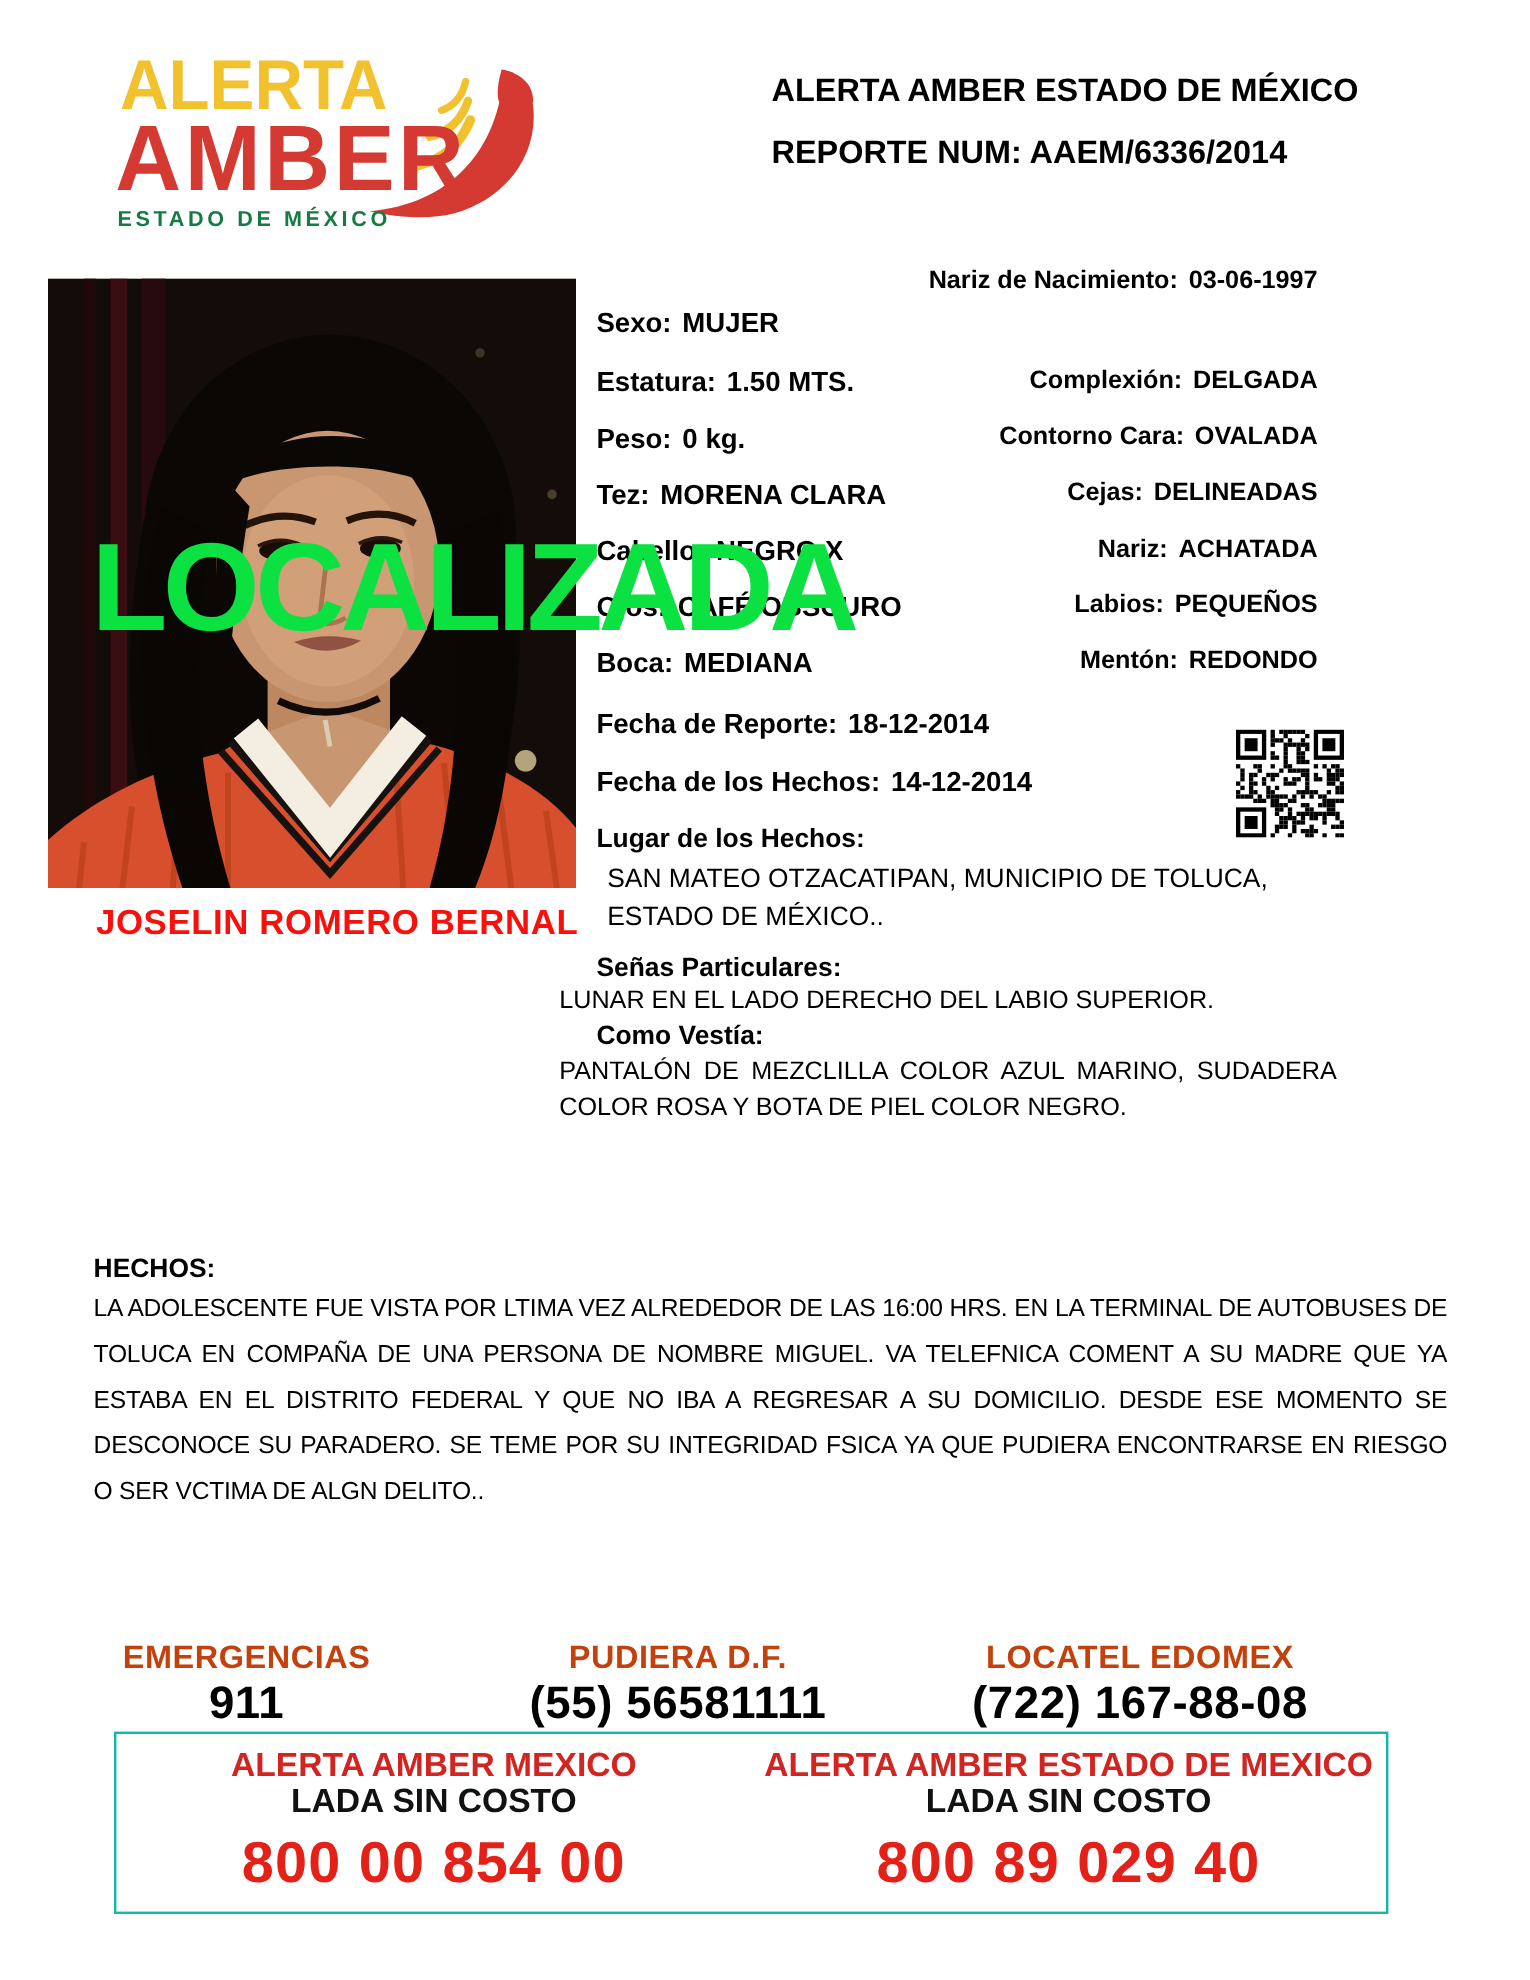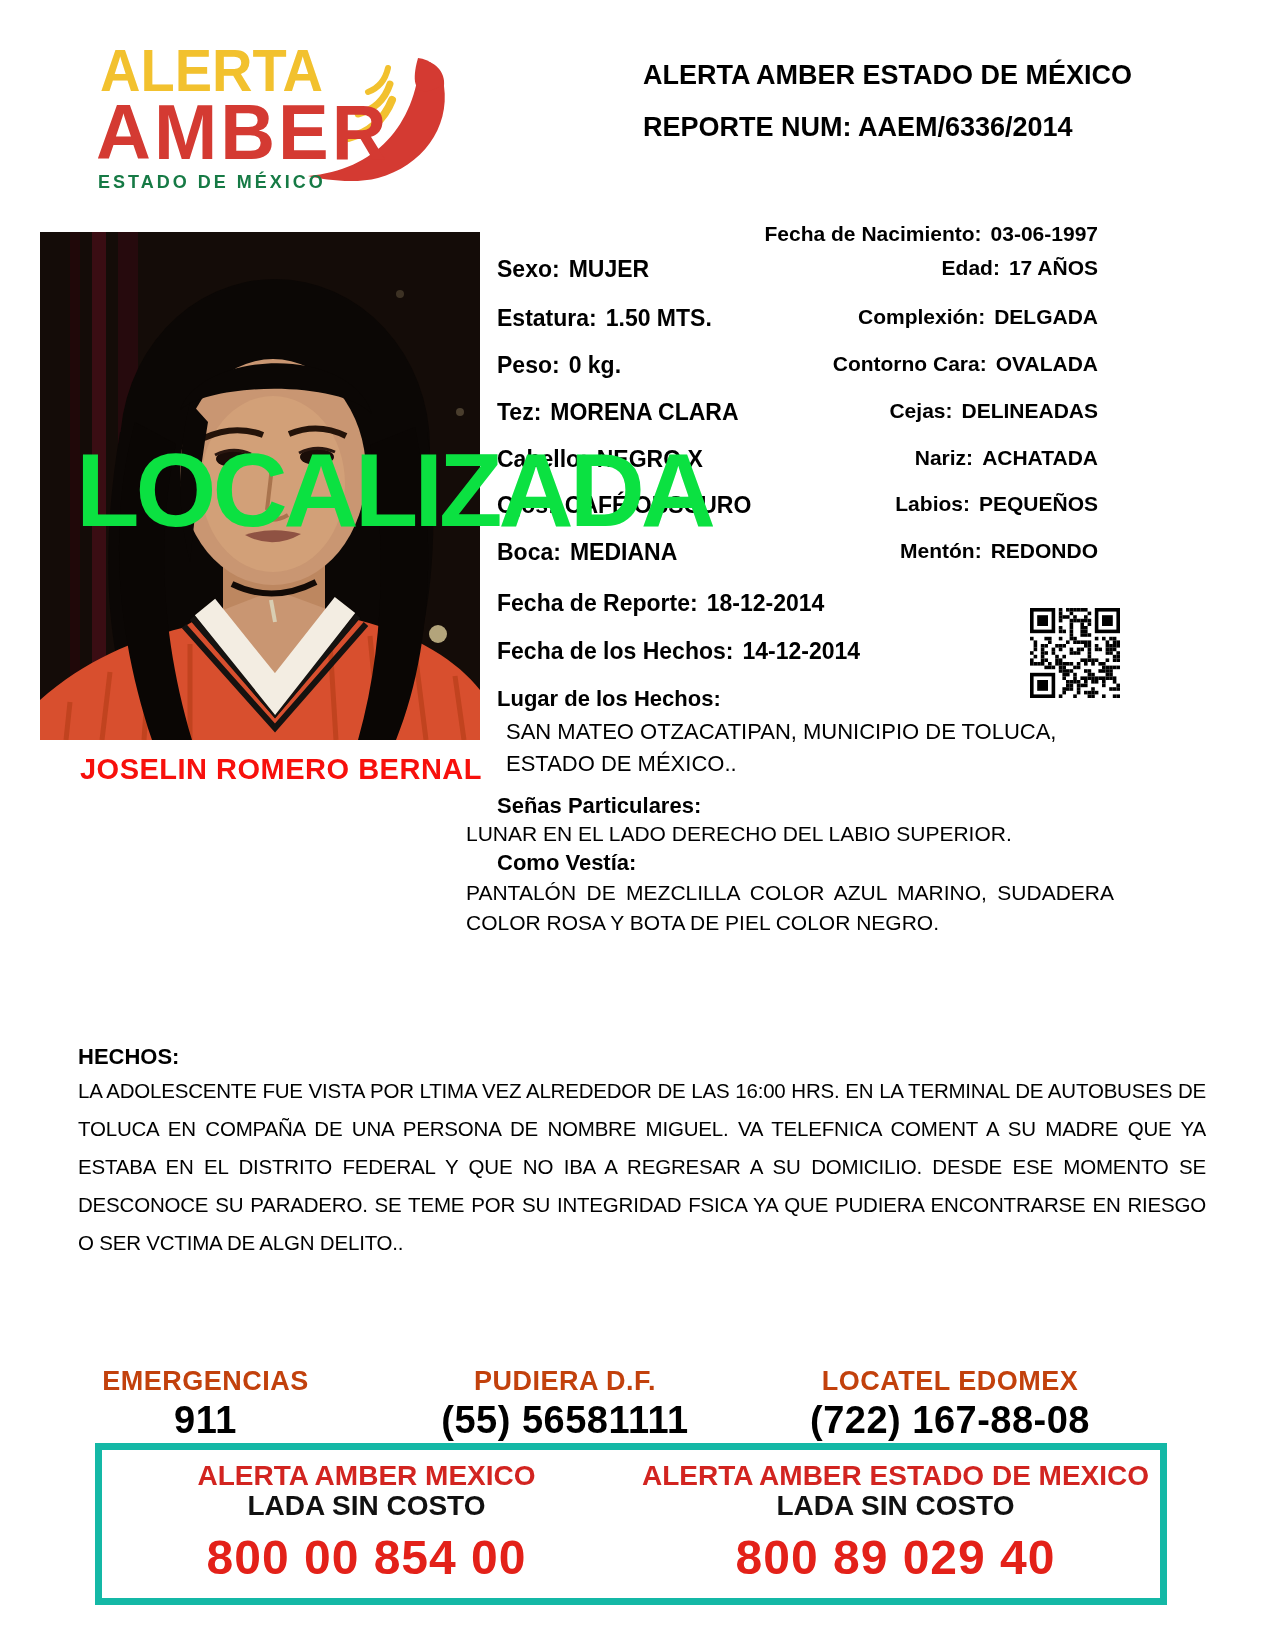--- a/index.html
+++ b/index.html
@@ -42,21 +42,21 @@
   .facts-label{position:absolute;left:78px;top:1044px;font-size:22px;font-weight:bold;}
   .facts-text{position:absolute;left:78px;top:1072px;width:1128px;font-size:20.5px;line-height:38px;
               text-align:justify;letter-spacing:-0.2px;}
 
   
   .em-col{position:absolute;top:1330px;text-align:center;}
   .em-label{font-size:27px;font-weight:bold;color:#c2410c;letter-spacing:0.5px;margin-top:36px;}
   .em-number{font-size:38px;font-weight:bold;color:#000;margin-top:2px;letter-spacing:0.5px;}
 
   
-  .banner{position:absolute;left:95px;top:1443px;width:1058px;height:148px;border:7px solid #14b8a6;
+  .banner{position:absolute;left:95px;top:1443px;width:1058px;height:148px;border:2px solid #14b8a6;
           display:flex;background:#fff;}
   .ban-col{flex:1;display:flex;flex-direction:column;align-items:center;justify-content:flex-start;padding-top:10px;}
   .ban-title{font-size:28px;font-weight:bold;color:#d22420;white-space:nowrap;}
   .ban-sub{font-size:28px;font-weight:bold;color:#111;margin-top:-2px;white-space:nowrap;}
   .ban-number{font-size:48px;font-weight:bold;color:#e32119;letter-spacing:1px;margin-top:8px;white-space:nowrap;}
 </style>
 </head>
 <body>
 
 <div class="page">
@@ -121,24 +121,23 @@
     <path d="M95,190 C68,290 76,400 112,508 L152,508 C120,400 117,300 136,212 Z" fill="#0a0604"></path>
     <path d="M375,195 C397,300 392,420 356,508 L318,508 C346,410 346,300 330,213 Z" fill="#0a0604"></path>
     <path d="M140,178 C162,118 310,112 332,182 C300,148 172,150 140,178 Z" fill="#0b0705"></path>
     <path d="M150,170 Q130,250 150,330 Q158,250 168,190 Z" fill="#0b0705"></path>
   </svg>
 
   <div class="status-overlay">LOCALIZADA</div>
 
   <div class="subject-name">JOSELIN ROMERO BERNAL</div>
 
-  <div class="fr" style="top:222px"><span>Fecha de Nacimiento:</span><span class="val">03-06-1997</span></div>
+  <div class="fr" style="top:222px"><span>Nariz de Nacimiento:</span><span class="val">03-06-1997</span></div>
 
   <div class="fl" style="top:256px"><span>Sexo:</span><span class="val">MUJER</span></div>
-  <div class="fr" style="top:256px"><span>Edad:</span><span class="val">17 AÑOS</span></div>
 
   <div class="fl" style="top:305px"><span>Estatura:</span><span class="val">1.50 MTS.</span></div>
   <div class="fr" style="top:305px"><span>Complexión:</span><span class="val">DELGADA</span></div>
 
   <div class="fl" style="top:352px"><span>Peso:</span><span class="val">0 kg.</span></div>
   <div class="fr" style="top:352px"><span>Contorno Cara:</span><span class="val">OVALADA</span></div>
 
   <div class="fl" style="top:399px"><span>Tez:</span><span class="val">MORENA CLARA</span></div>
   <div class="fr" style="top:399px"><span>Cejas:</span><span class="val">DELINEADAS</span></div>
 

